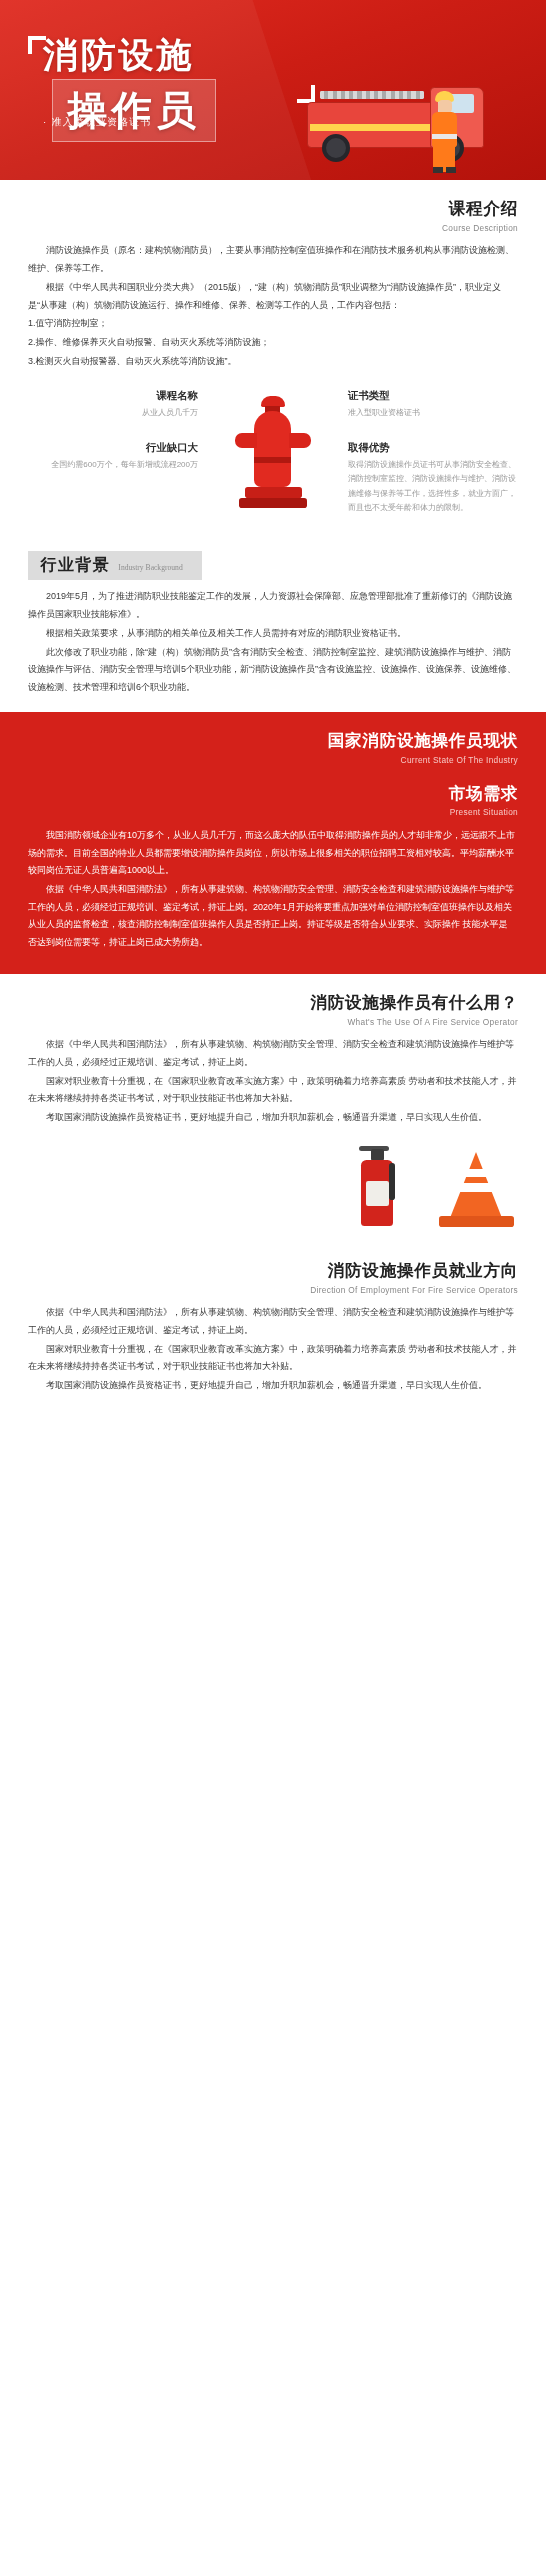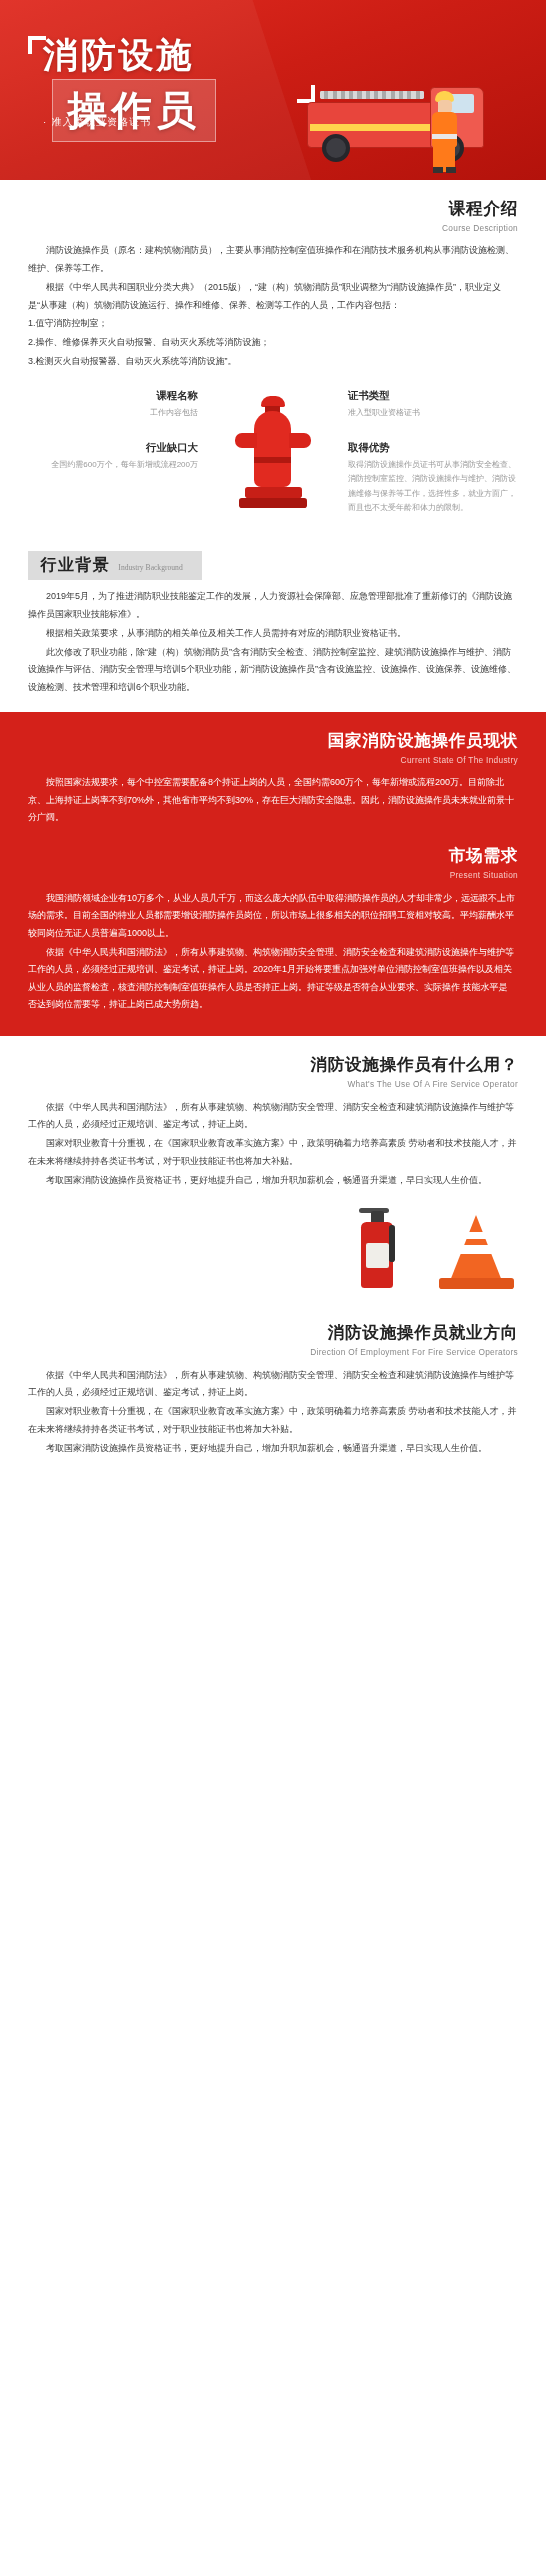--- a/index.html
+++ b/index.html
@@ -306,21 +306,21 @@
     <p class="body noindent">2.操作、维修保养灭火自动报警、自动灭火系统等消防设施；</p>
     <p class="body noindent">3.检测灭火自动报警器、自动灭火系统等消防设施”。</p>
   </div>
 
   <div class="features">
     <div class="feat-grid">
 
       <div class="feat-col left">
         <div class="feat-block">
           <div class="feat-title">课程名称</div>
-          <div class="feat-desc">工作内容包括</div>
+          <div class="feat-desc">从业人员几千万</div>
         </div>
         <div class="feat-block tall">
           <div class="feat-title">行业缺口大</div>
           <div class="feat-desc">全国约需600万个，每年新增或流程200万</div>
         </div>
       </div>
 
       <div class="feat-col center">
         <div class="hydrant">
           <div class="hy-cap"></div>
@@ -360,21 +360,20 @@
     <p class="body">此次修改了职业功能，除“建（构）筑物消防员”含有消防安全检查、消防控制室监控、建筑消防设施操作与维护、消防设施操作与评估、消防安全管理与培训5个职业功能，新“消防设施操作员”含有设施监控、设施操作、设施保养、设施维修、设施检测、技术管理和培训6个职业功能。</p>
   </div>
 
   <div class="divider-space"></div>
 
   <div class="red-block">
     <div class="sec-head">
       <div class="sec-title-cn">国家消防设施操作员现状</div>
       <div class="sec-title-en">Current State Of The Industry</div>
     </div>
-    <p class="body">按照国家法规要求，每个中控室需要配备8个持证上岗的人员，全国约需600万个，每年新增或流程200万。目前除北京、上海持证上岗率不到70%外，其他省市平均不到30%，存在巨大消防安全隐患。因此，消防设施操作员未来就业前景十分广阔。</p>
 
     <div class="sec-head red-sub">
       <div class="sec-title-cn">市场需求</div>
       <div class="sec-title-en">Present Situation</div>
     </div>
     <p class="body">我国消防领域企业有10万多个，从业人员几千万，而这么庞大的队伍中取得消防操作员的人才却非常少，远远跟不上市场的需求。目前全国的特业人员都需要增设消防操作员岗位，所以市场上很多相关的职位招聘工资相对较高。平均薪酬水平较同岗位无证人员普遍高1000以上。</p>
     <p class="body">依据《中华人民共和国消防法》，所有从事建筑物、构筑物消防安全管理、消防安全检查和建筑消防设施操作与维护等工作的人员，必须经过正规培训、鉴定考试，持证上岗。2020年1月开始将要重点加强对单位消防控制室值班操作以及相关从业人员的监督检查，核查消防控制制室值班操作人员是否持正上岗。持证等级是否符合从业要求、实际操作 技能水平是 否达到岗位需要等，持证上岗已成大势所趋。</p>
   </div>
 
   <div class="section">

